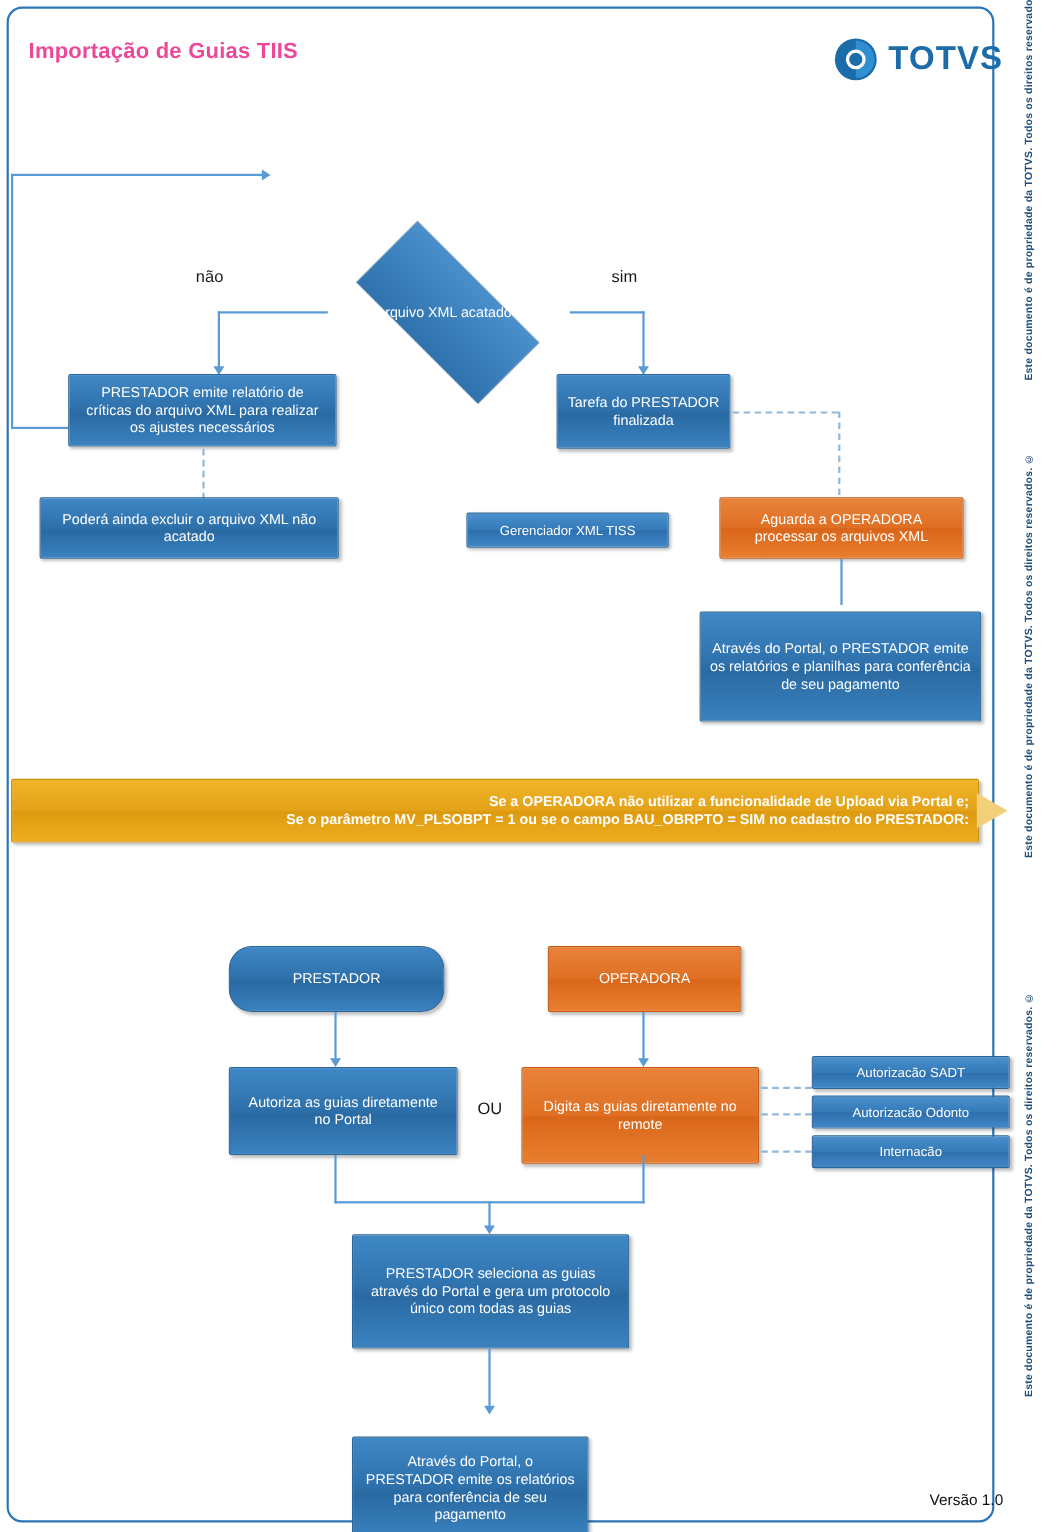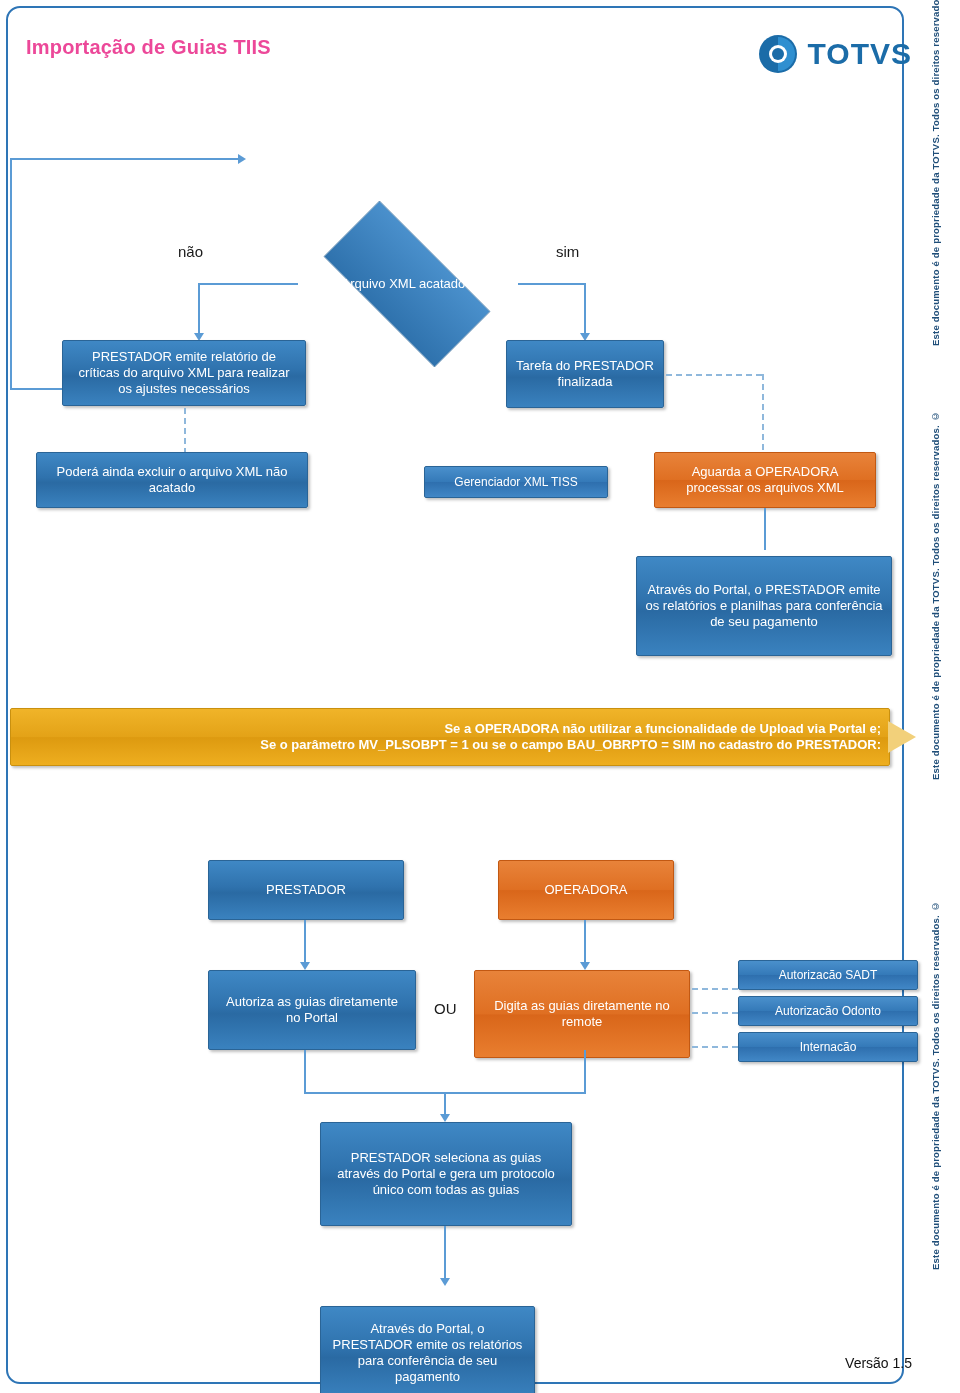--- a/index.html
+++ b/index.html
@@ -206,21 +206,21 @@
   <div class="box blue" style="left:636px;top:556px;width:256px;height:100px;">
     <span>Através do Portal, o PRESTADOR emite os relatórios e planilhas para conferência de seu pagamento</span>
   </div>
 
   <div class="box yellow" style="left:10px;top:708px;width:880px;height:58px;flex-direction:column;align-items:flex-end;justify-content:center;">
     <span>Se a OPERADORA não utilizar a funcionalidade de Upload via Portal e;</span>
     <span>Se o parâmetro MV_PLSOBPT = 1 ou se o campo BAU_OBRPTO = SIM no cadastro do PRESTADOR:</span>
   </div>
   <div class="callout-tail" style="left:888px;top:721px;"></div>
 
-  <div class="box blue" style="left:208px;top:860px;width:196px;height:60px;">
+  <div class="box blue" style="left:208px;top:860px;width:196px;height:60px;border-radius:21px;">
     <span>PRESTADOR</span>
   </div>
   <div class="box orange" style="left:498px;top:860px;width:176px;height:60px;">
     <span>OPERADORA</span>
   </div>
 
   <div class="ln lnv" style="left:304px;top:920px;height:48px;"></div>
   <div class="arrow-d" style="left:300px;top:962px;"></div>
   <div class="ln lnv" style="left:584px;top:920px;height:48px;"></div>
   <div class="arrow-d" style="left:580px;top:962px;"></div>
@@ -259,14 +259,14 @@
     <span>PRESTADOR seleciona as guias através do Portal e gera um protocolo único com todas as guias</span>
   </div>
 
   <div class="ln lnv" style="left:444px;top:1226px;height:58px;"></div>
   <div class="arrow-d" style="left:440px;top:1278px;"></div>
 
   <div class="box blue" style="left:320px;top:1286px;width:215px;height:94px;margin-top:20px;">
     <span>Através do Portal, o PRESTADOR emite os relatórios para conferência de seu pagamento</span>
   </div>
 
-  <div class="version">Versão 1.5</div>
+  <div class="version">Versão 1.0</div>
 </div>
 
 </body></html>

